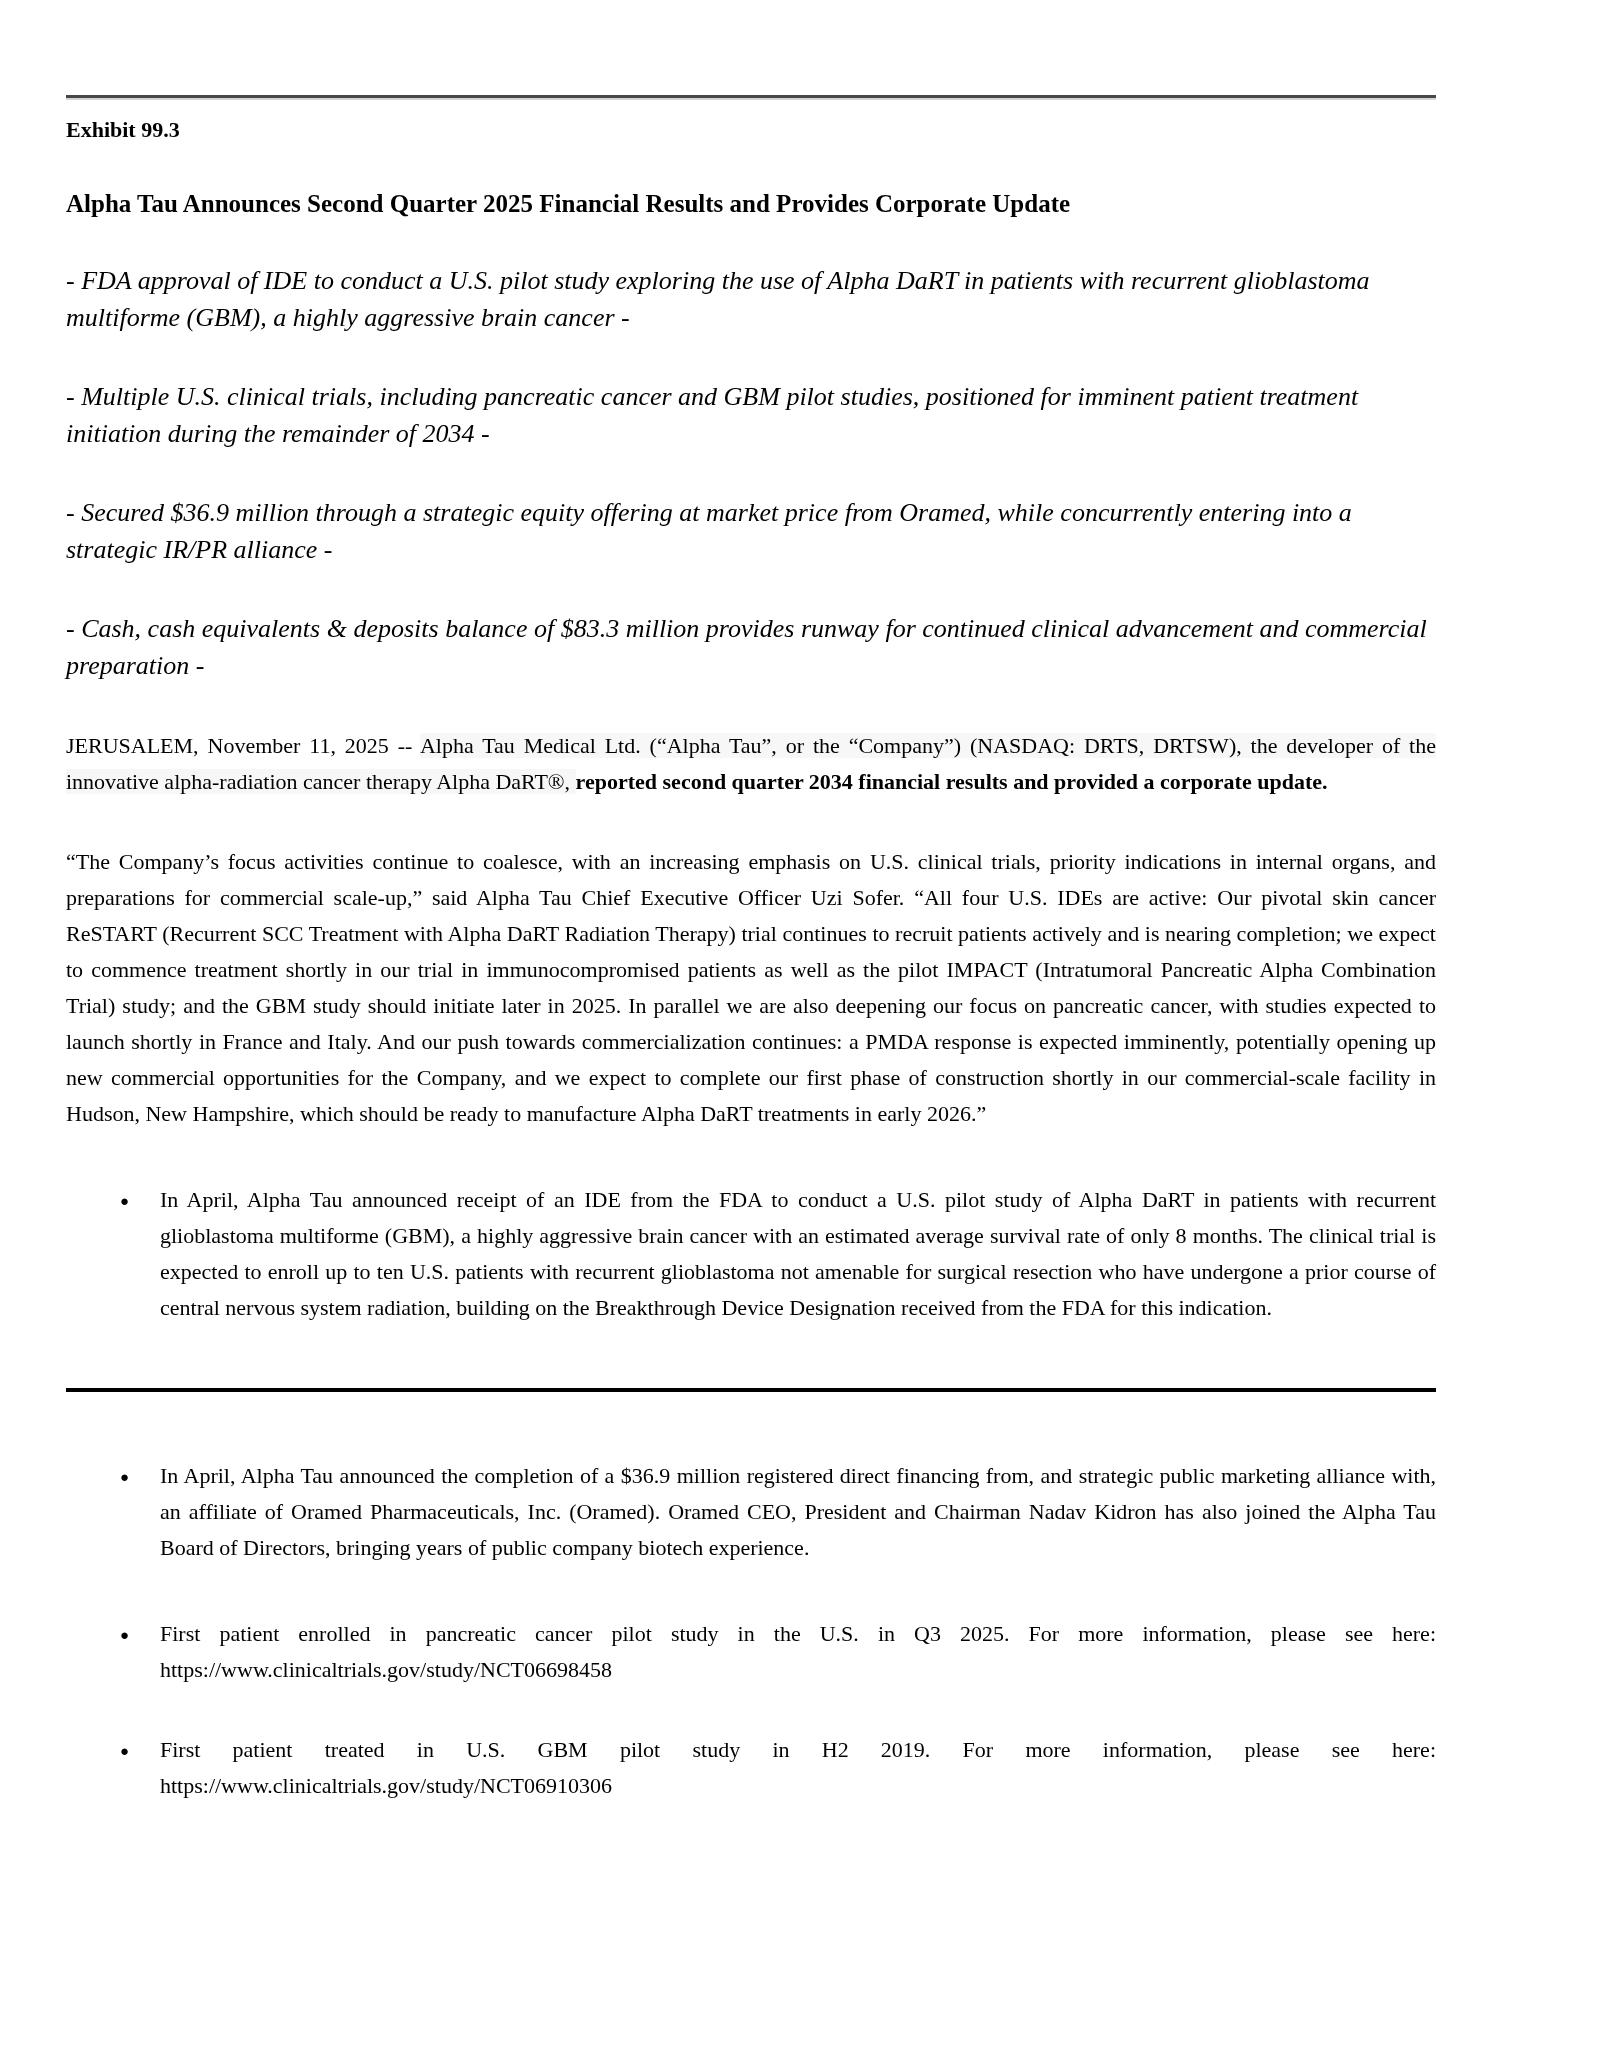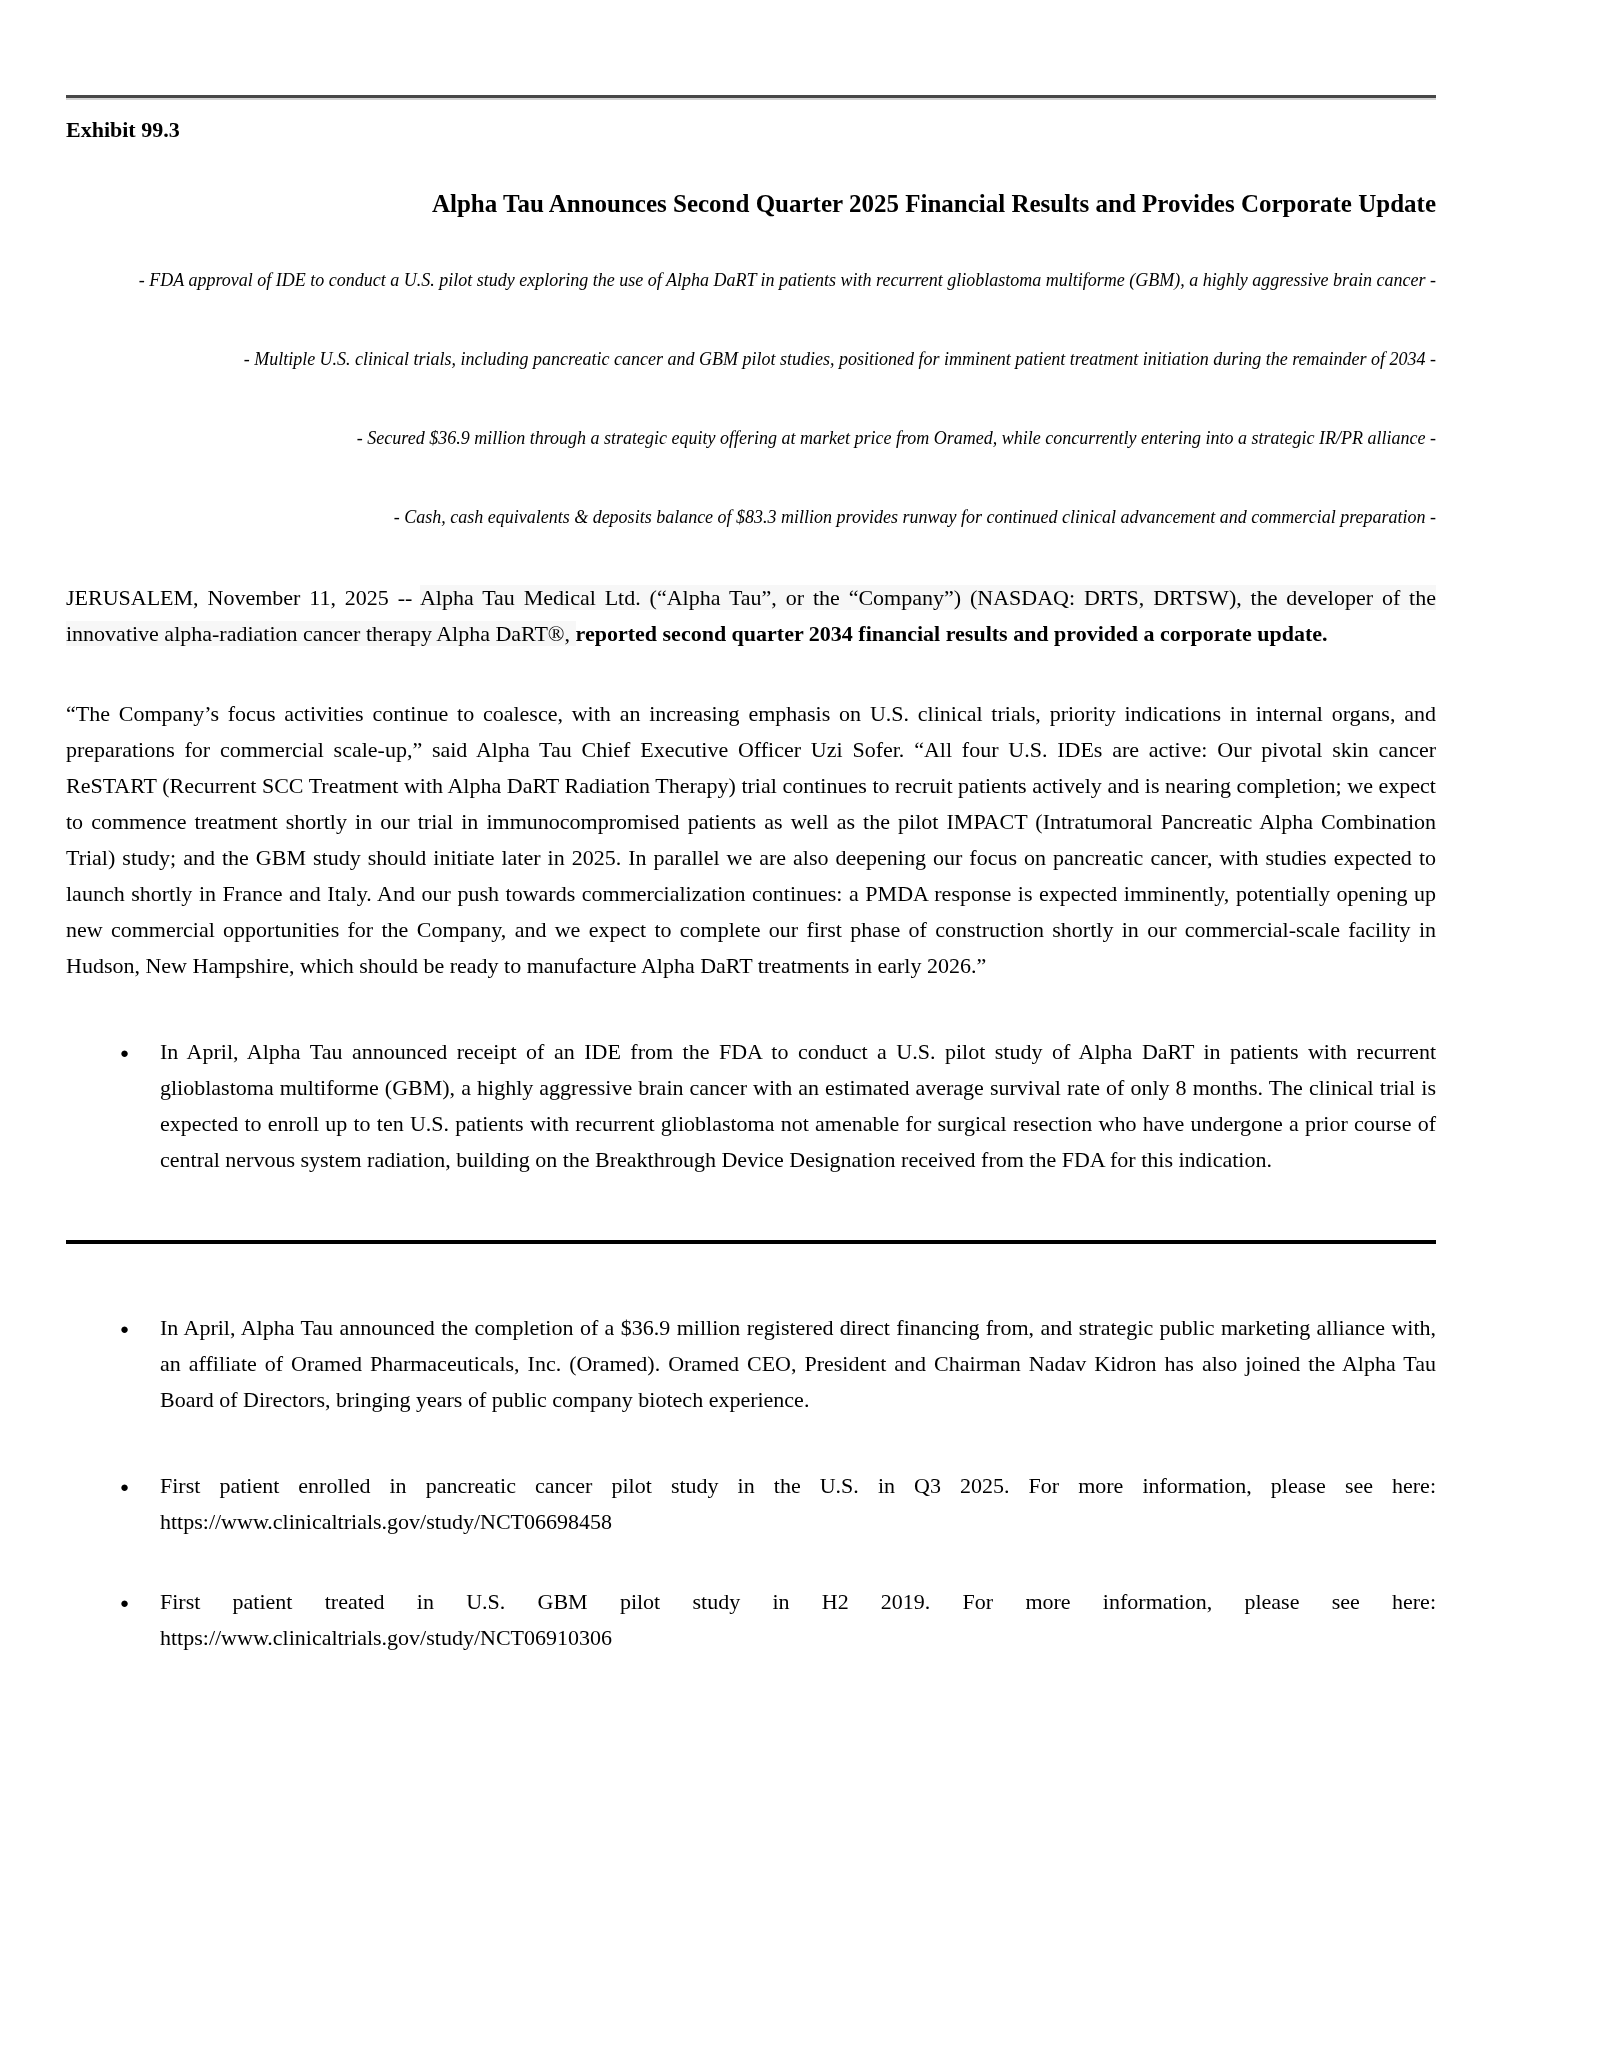--- a/index.html
+++ b/index.html
@@ -23,30 +23,30 @@
   }
   .exhibit {
     margin-top: 16px;
     text-align: left;
     font-weight: bold;
     font-size: 22px;
     line-height: 28px;
   }
   .doc-title {
     margin-top: 44px;
-    text-align: right;
+    text-align: left;
     font-weight: bold;
     font-size: 25px;
     line-height: 32px;
   }
   .subhead {
     margin-top: 42px;
-    text-align: right;
+    text-align: left;
     font-style: italic;
-    font-size: 18px;
+    font-size: 26px;
     line-height: 37px;
   }
   .subhead:first-of-type { margin-top: 46px; }
   p.body-para {
     margin-top: 44px;
     font-size: 22px;
     line-height: 36px;
     text-align: justify;
   }
   .hl { background: #f7f7f7; }

